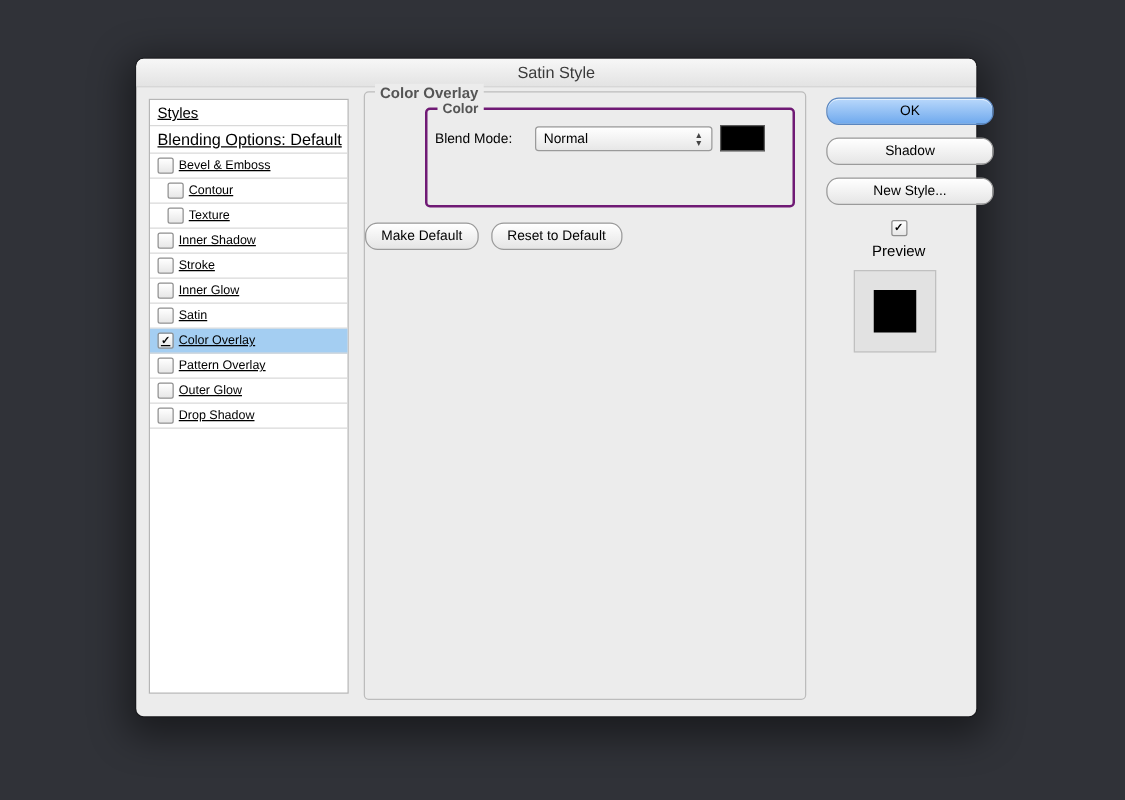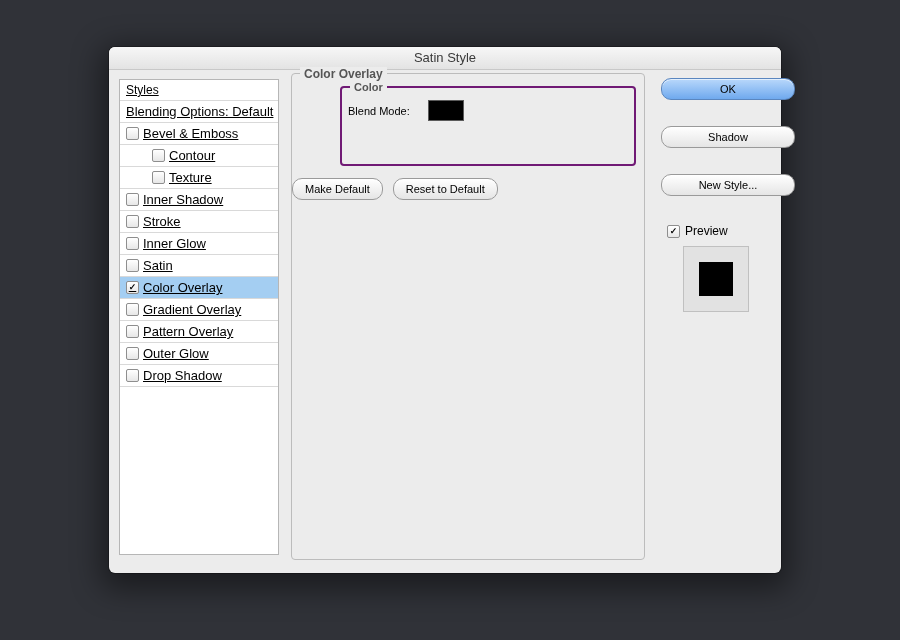--- a/index.html
+++ b/index.html
@@ -48,28 +48,28 @@
     top: 0;
     width: 158px;
     height: 474px;
     background: #fff;
     border: 1px solid #b6b6b6;
     text-decoration: underline;
   }
   .styles-header, .styles-sub, .style-row {
     padding: 3px 6px;
     border-bottom: 1px solid #d9d9d9;
-    font-size: 13px;
+    font-size: 10px;
     white-space: nowrap;
     overflow: hidden;
   }
   .styles-header { font-size: 12px; }
   .styles-sub { font-size: 13px; }
   .style-row { display:flex; align-items:center; gap:4px; }
-  .style-row.indent { padding-left: 32px; text-align: right; }
+  .style-row.indent { padding-left: 14px; text-align: right; }
   .style-row.selected { background: #a4cef2; }
   .chk {
     width: 11px;
     height: 11px;
     border: 1px solid #8e8e8e;
     border-radius: 2px;
     background: linear-gradient(#ffffff,#e7e7e7);
     display: inline-flex;
     align-items: center;
     justify-content: center;
@@ -191,22 +191,22 @@
     background: linear-gradient(#b9d8fb,#6fa9ee);
     border-color:#5a86bf;
     color:#000;
   }
   .side-buttons {
     position: absolute;
     right: 0;
     top: -1px;
     width: 110px;
   }
-  .side-buttons .btn { width: 108px; margin-bottom: 26px; }
-  .preview-check { display:flex; align-items:center; gap:5px; font-size:12px; margin-top:2px; margin-left:6px; }
+  .side-buttons .btn { width: 108px; margin-bottom: 10px; }
+  .preview-check { display:flex; align-items:center; gap:5px; font-size:12px; margin-top:2px; margin-left:6px;flex-direction:column; }
   .preview-box {
     margin-top: 8px;
     margin-left: 22px;
     width: 64px;
     height: 64px;
     background:#e2e2e2;
     border:1px solid #c0c0c0;
     display:flex;
     align-items:center;
     justify-content:center;
@@ -264,24 +264,20 @@
           <div class="style-row">
             <span class="chk"></span>
             <span>Satin</span>
           </div>
           <div class="style-row selected">
             <span class="chk checked"></span>
             <span>Color Overlay</span>
           </div>
           <div class="style-row">
             <span class="chk"></span>
-            <span>Gradient Overlay</span>
-          </div>
-          <div class="style-row">
-            <span class="chk"></span>
             <span>Pattern Overlay</span>
           </div>
           <div class="style-row">
             <span class="chk"></span>
             <span>Outer Glow</span>
           </div>
           <div class="style-row">
             <span class="chk"></span>
             <span>Drop Shadow</span>
           </div>
@@ -289,20 +285,24 @@
     </div>
 
     <div class="main-fieldset">
       <div class="fieldset-legend">Color Overlay</div>
 
       <div class="inner-fieldset">
         <div class="inner-legend">Color</div>
 
         <div class="form-row" style="top:12px; left:6px;">
           <span class="label-r">Blend Mode:</span>
+          <div class="select">
+            <span>Normal</span>
+            <span class="select-knob">▴<br>▾</span>
+          </div>
           <div class="color-swatch" style="background: rgb(0, 0, 0);"></div>
         </div>
 
       </div>
 
       <div class="defaults-row">
         <div class="btn">Make Default</div>
         <div class="btn">Reset to Default</div>
       </div>
     </div>

